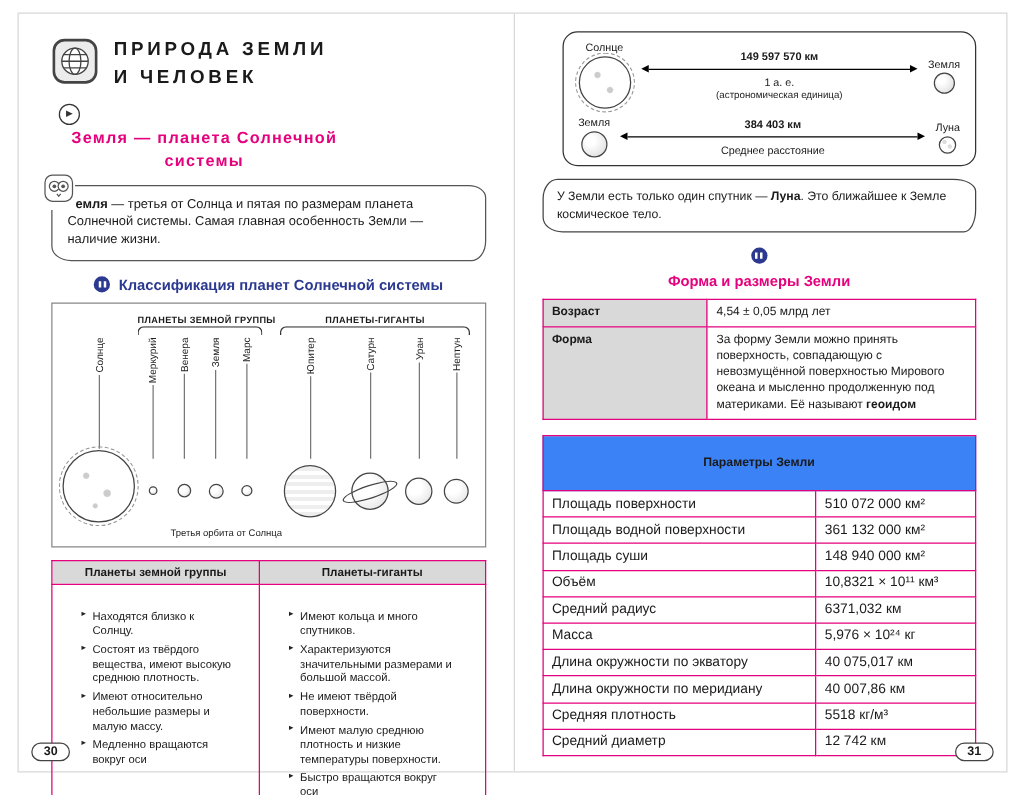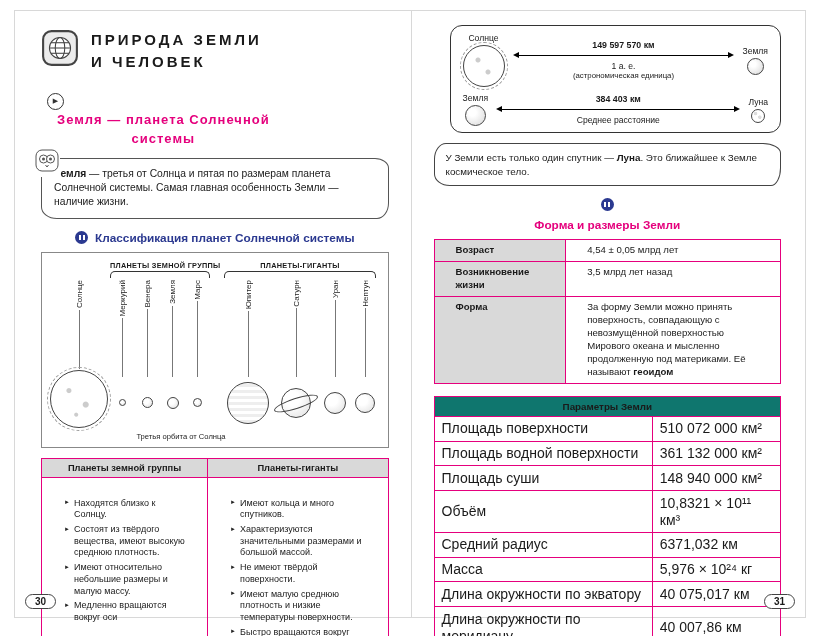--- a/index.html
+++ b/index.html
@@ -12,21 +12,21 @@
   .page-right{padding:14px 24px 14px 22px;}
 
   
   .pink{color:#e5007d;flex-direction:column;}
   .navy{color:#2b3990;}
   .pagenum{position:absolute;bottom:8px;border:1px solid #444;border-radius:10px;
            padding:1px 9px;font-size:10px;font-weight:bold;background:#fff;}
   .pagenum.pl{left:10px;} .pagenum.pr{right:10px;}
 
   
-  .chapter-head{display:flex;align-items:center;margin-bottom:17px;}
+  .chapter-head{display:flex;align-items:flex-end;margin-bottom:7px;}
   .chapter-title{margin-left:12px;font-weight:bold;font-size:15px;letter-spacing:3px;line-height:1.45;padding-top:2px;}
   .section-head{display:flex;align-items:flex-start;margin:0 0 9px 6px;flex-direction:column;}
   .play-icon{flex-shrink:0;width:15px;height:15px;border:1.5px solid #333;border-radius:50%;
              display:flex;align-items:center;justify-content:center;font-size:7px;color:#333;margin-top:3px;}
   .section-title{margin-left:10px;font-weight:bold;font-size:13px;letter-spacing:1px;color:#e5007d;line-height:1.5;}
   .section-title .l2{text-align:center;}
 
   .intro-box{position:relative;border:1.4px solid #555;
              border-radius:10px 14px 12px 16px/14px 10px 16px 12px;
              padding:8px 10px 8px 12px;font-size:10.3px;line-height:1.4;margin:0 0 12px 0;}
@@ -98,27 +98,27 @@
           background:radial-gradient(circle at 35% 35%,#fff 20%,#dcdcdc 90%);}
   .earth3{width:19px;height:19px;border-radius:50%;border:1.2px solid #444;
           background:radial-gradient(circle at 35% 35%,#fff 20%,#dcdcdc 90%);}
   .moon2{width:12px;height:12px;border-radius:50%;border:1.2px solid #444;
          background:radial-gradient(circle at 30% 30%,#ddd 1.5px,transparent 2px),
                     radial-gradient(circle at 65% 60%,#ddd 1.5px,transparent 2px),#fff;}
 
   .note-box{border:1.4px solid #444;border-radius:12px 18px 10px 16px/16px 10px 18px 12px;
             padding:7px 11px;font-size:9.8px;line-height:1.4;margin-bottom:12px;}
 
-  .facts td{border:1px solid #e5007d;font-size:9.6px;padding:4px 21px;vertical-align:top;line-height:1.35;margin-left:44px;}
+  .facts td{border:1px solid #e5007d;font-size:9.6px;padding:4px 7px;vertical-align:top;line-height:1.35;margin-left:44px;}
   .facts .lab{background:#d9d9d9;font-weight:bold;width:38%;}
   .facts{margin-bottom:12px;}
 
-  .params th{border:1px solid #e5007d;background:#0f766e;font-size:9.8px;font-weight:bold;
-             text-align:center;padding:4px;}
-  .params td{border:1px solid #e5007d;font-size:14px;padding:3.5px 7px;line-height:1.2;}
+  .params th{border:1px solid #e5007d;background:#3b82f6;font-size:9.8px;font-weight:bold;
+             text-align:center;padding:16px;}
+  .params td{border:1px solid #e5007d;font-size:11px;padding:3.5px 7px;line-height:1.2;}
   .params td.val{width:37%;}
 </style>
 </head>
 <body>
 
 <div class="sheet">
   <div class="spread">
 
     <div class="page page-left">
 
@@ -338,24 +338,20 @@
         <span>Форма  и  размеры  Земли</span>
       </div>
 
       <table class="facts">
         <tbody>
             <tr>
           <td class="lab">Возраст</td>
           <td>4,54 ± 0,05 млрд лет</td>
         </tr>
         <tr>
-          <td class="lab">Возникновение жизни</td>
-          <td>3,5 млрд лет назад</td>
-        </tr>
-        <tr>
           <td class="lab">Форма</td>
           <td><span>За форму Земли можно принять поверхность, совпадающую с невозмущённой поверхностью Мирового океана и мысленно продолженную под материками. Её называют </span><b>геоидом</b></td>
         </tr>
       </tbody>
         </table>
 
       <table class="params">
         <tbody>
             <tr>
           <th colspan="2">Параметры Земли</th>

